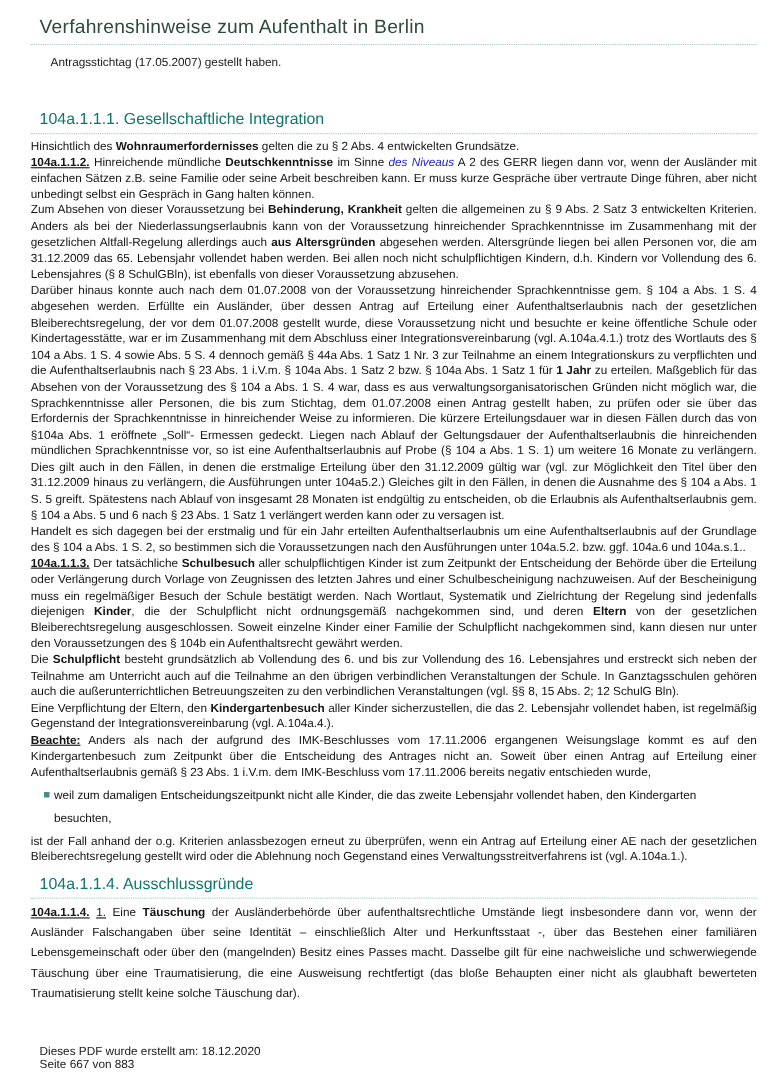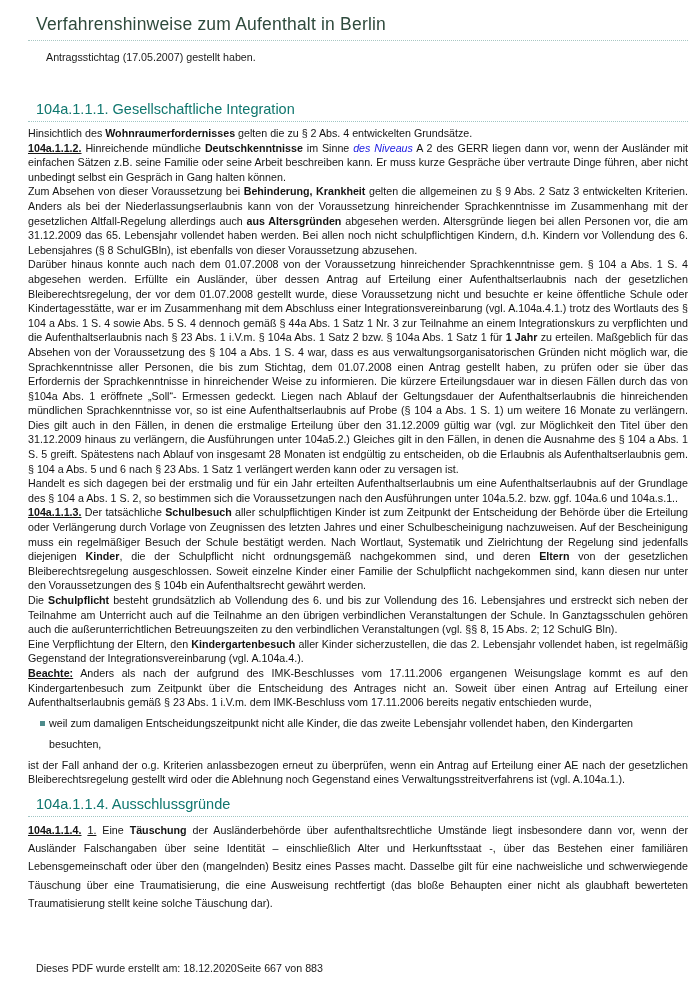--- a/index.html
+++ b/index.html
@@ -75,22 +75,24 @@
   .r-b { font-weight: 700; }
   .r-bu { font-weight: 700; text-decoration: underline; }
   .r-u { text-decoration: underline; }
   .r-link { color: #1919e0; font-style: italic; cursor: pointer; }
 
   .footer {
     position: absolute;
     left: 36px; right: 36px;
     bottom: 16px;
     display: flex;
+    justify-content: space-between;
     font-size: 10.7px;
     color: #1a1a1a;
+    flex-direction: column;
   }
 </style>
 </head>
 <body>
 
 <div class="page">
 
   <h1 class="doc-title">Verfahrenshinweise zum Aufenthalt in Berlin</h1>
   <div class="title-rule"></div>
 

